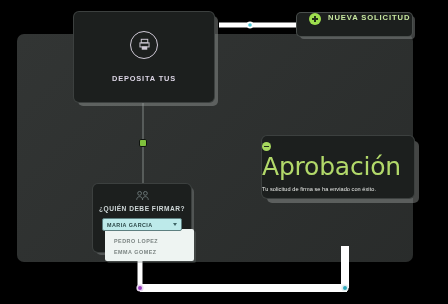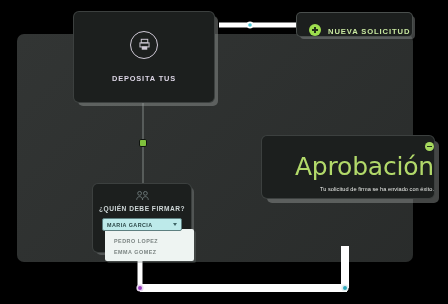--- a/index.html
+++ b/index.html
@@ -24,21 +24,21 @@
   #doc-card{left:74px;top:12px;width:140px;height:90px;
     display:flex;flex-direction:column;align-items:center;justify-content:center;gap:14px;}
   .doc-icon{width:26px;height:26px;border-radius:50%;border:1.3px solid #cfc9d6;
     display:flex;align-items:center;justify-content:center;}
   .doc-icon svg{display:block;}
   .doc-label{color:#ddd6e6;font-size:7.4px;font-weight:bold;letter-spacing:.85px;
     line-height:11px;text-align:center;text-transform:uppercase;}
 
   
   #new-req{left:297px;top:13px;width:115px;height:23px;border-radius:4px;
-    display:flex;align-items:flex-end;gap:7px;padding-left:12px;box-sizing:border-box;
+    display:flex;align-items:flex-start;gap:7px;padding-left:12px;box-sizing:border-box;
     box-shadow:0 0 0 1px #4a4f4d, 3px 3px 0 0 rgba(150,156,154,.42);}
   .plus-icon{width:12px;height:12px;border-radius:50%;background:#9ede4e;
     position:relative;flex:none;}
   .plus-icon:before,.plus-icon:after{content:"";position:absolute;background:#24301a;}
   .plus-icon:before{left:3px;top:5.2px;width:6px;height:1.6px;}
   .plus-icon:after{top:3px;left:5.2px;height:6px;width:1.6px;}
   .btn-label{color:#c8e8a0;font-size:7.6px;font-weight:bold;letter-spacing:.9px;}
 
   
   #signer-card{left:93px;top:184px;width:98px;height:68px;
@@ -54,23 +54,23 @@
     border-top:3.4px solid #3f6566;}
 
   
   #options{position:absolute;left:105px;top:229px;width:89px;height:32px;
     background:#eef4f2;border-radius:2px;z-index:2;padding-top:6px;box-sizing:border-box;
     box-shadow:2px 2px 0 0 rgba(120,128,126,.30);}
   .opt{color:#7b8482;font-size:5.4px;font-weight:bold;letter-spacing:.5px;
     padding:2.5px 0 2.5px 9px;}
 
   
-  #approval{left:262px;top:136px;width:128px;height:62px;
-    display:flex;flex-direction:column;align-items:flex-end;justify-content:center;
-    box-shadow:0 0 0 1px #3c403f, 5px 5px 0 0 rgba(150,156,154,.45);padding-left:44px;}
+  #approval{left:262px;top:136px;width:152px;height:62px;
+    display:flex;flex-direction:column;align-items:flex-start;justify-content:center;
+    box-shadow:0 0 0 1px #3c403f, 5px 5px 0 0 rgba(150,156,154,.45);}
   .ok-icon{width:9px;height:9px;border-radius:50%;background:#a6d85e;position:relative;}
   .ok-icon:before{content:"";position:absolute;left:2px;top:3.6px;width:4.6px;height:1.3px;
     background:#22301a;}
   .appr-title{color:#b2d96a;font-size:25px;line-height:28px;margin-top:2px;
     font-family:"DejaVu Sans",sans-serif;font-weight:400;letter-spacing:-.2px;}
   .appr-sub{color:#e9ebe8;font-size:5.6px;letter-spacing:.05px;margin-top:5px;}
 </style>
 </head>
 <body>
 

